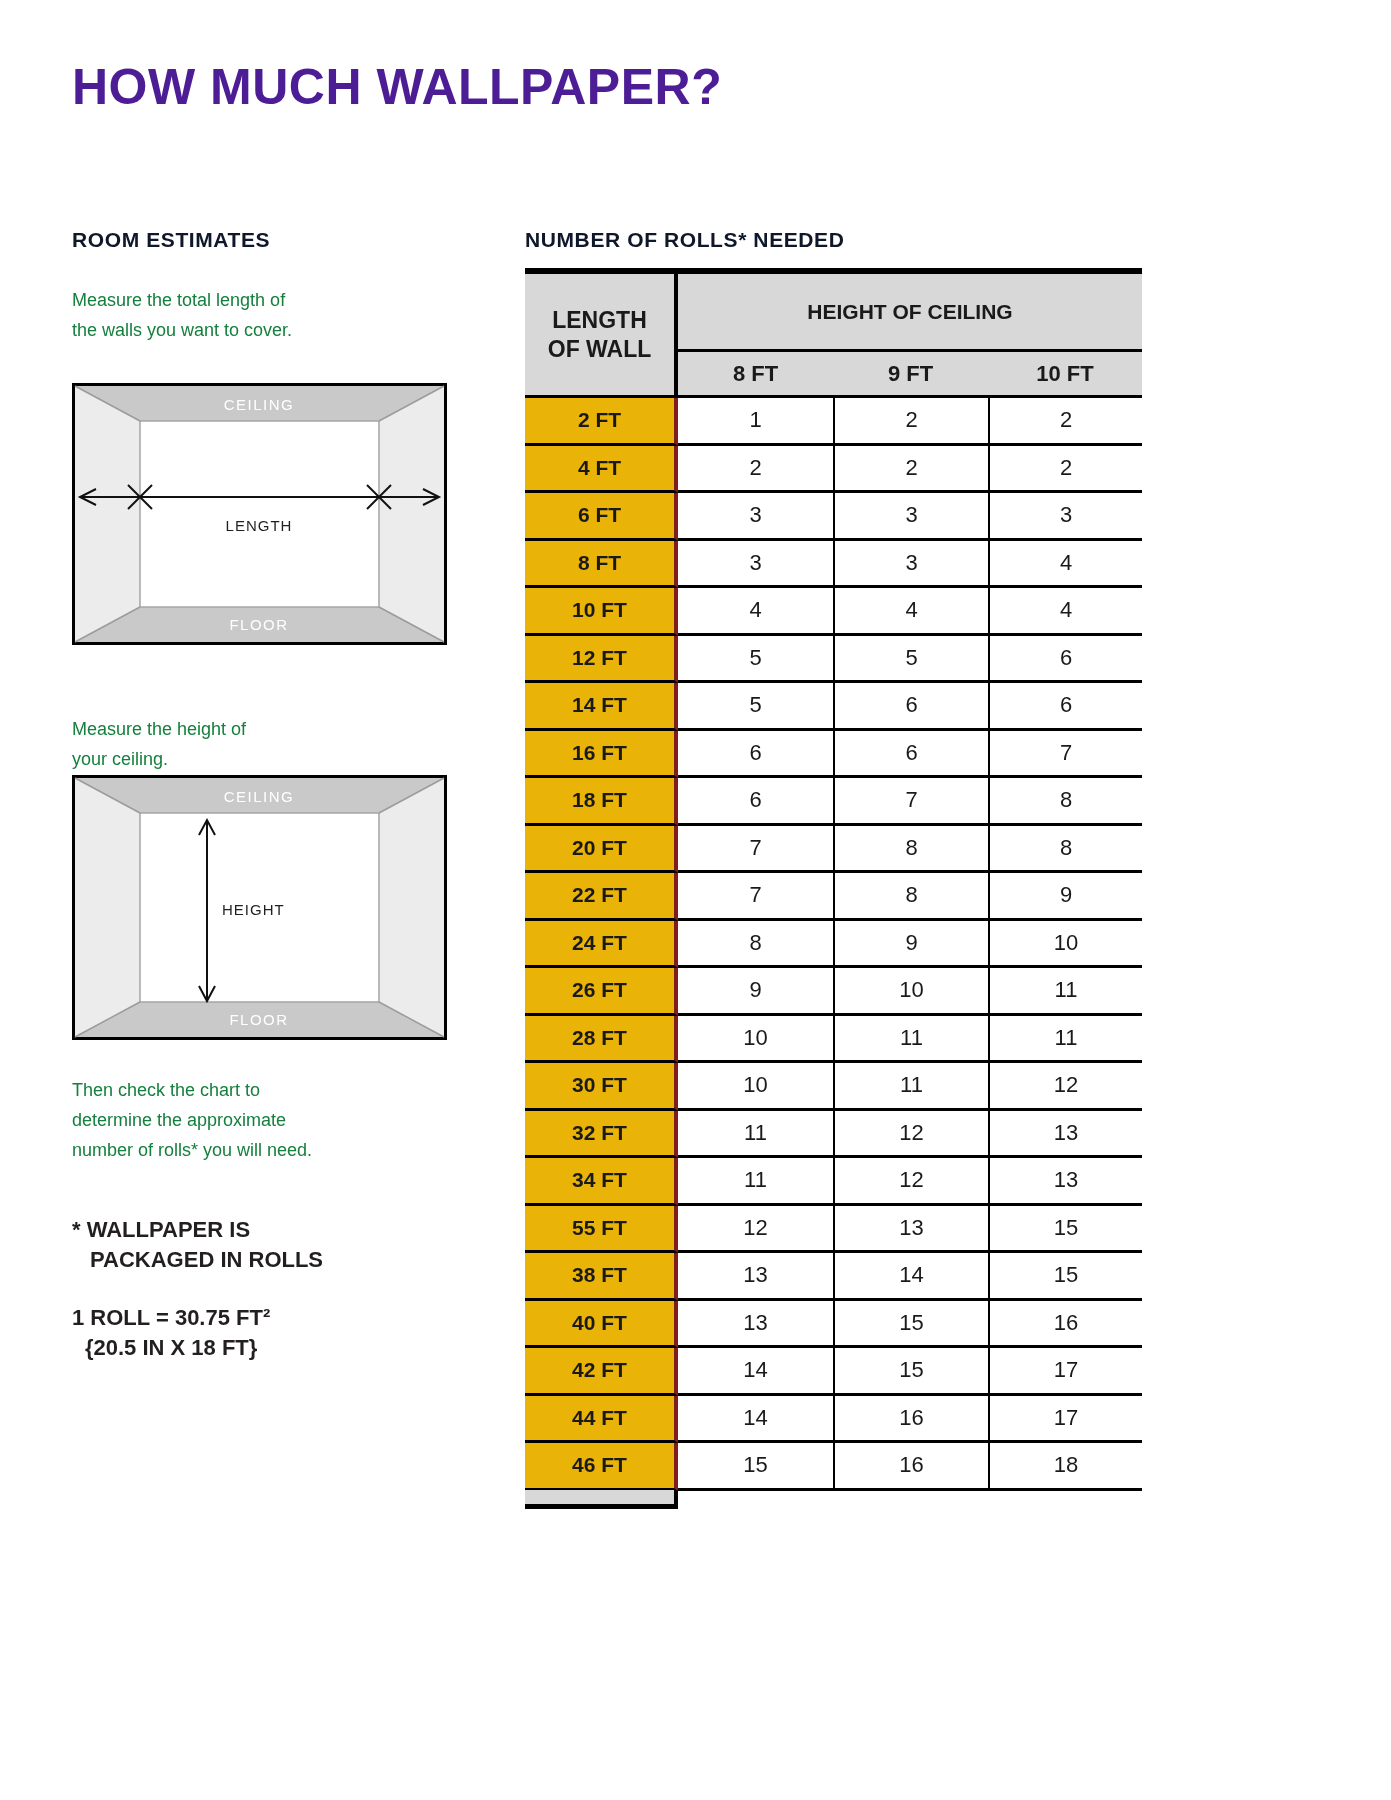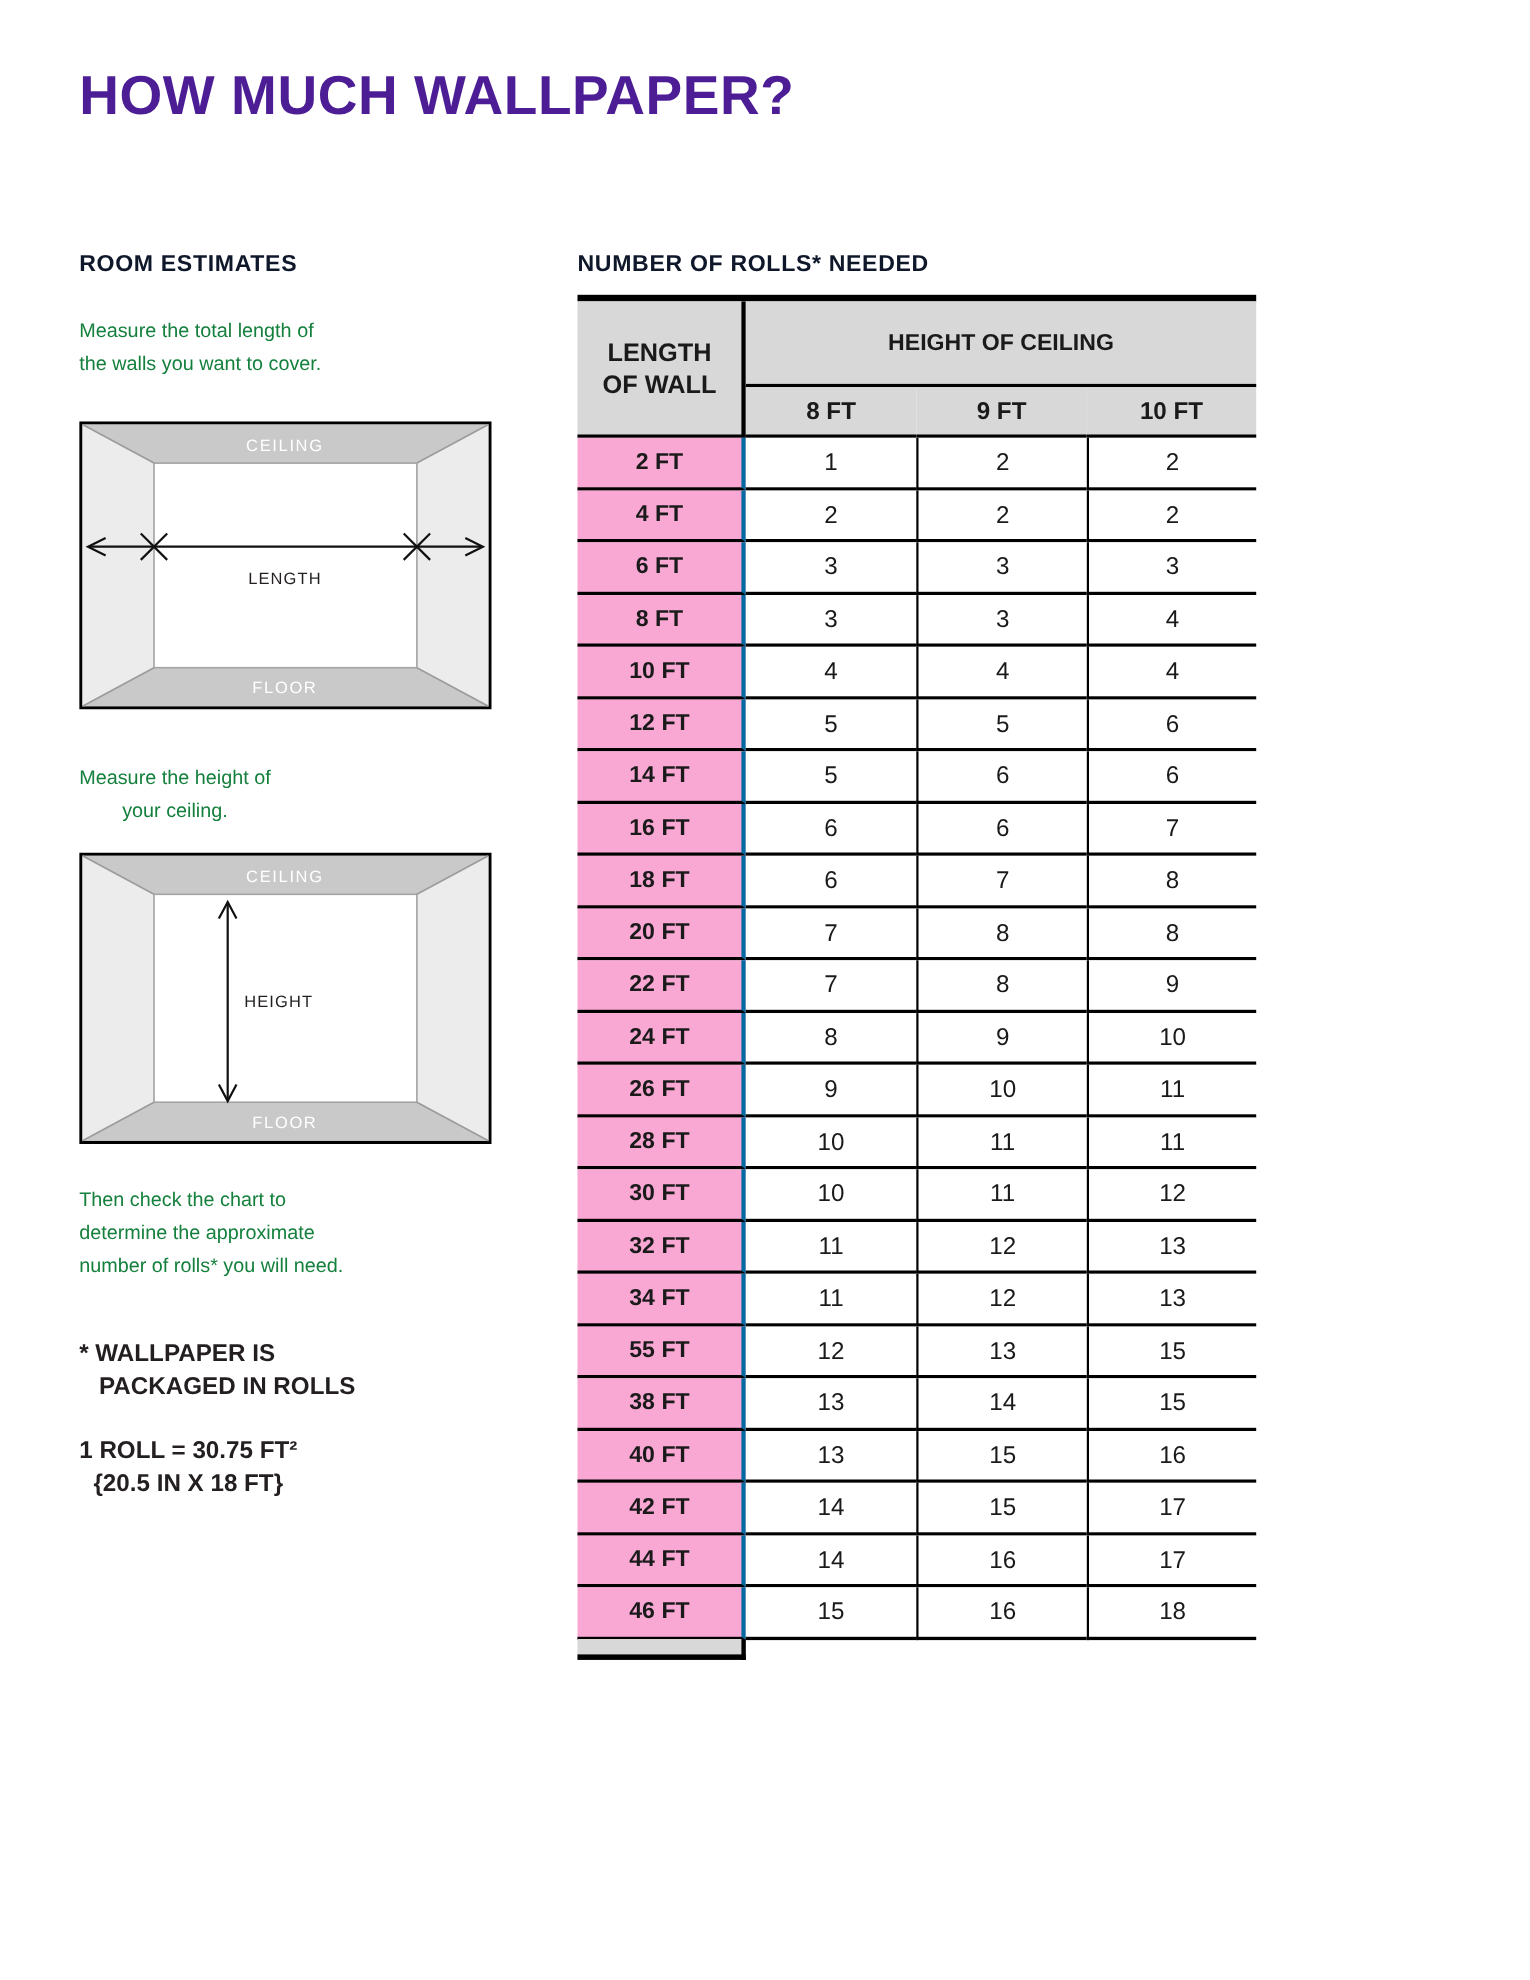--- a/index.html
+++ b/index.html
@@ -33,21 +33,21 @@
   .heading-right { left: 525px; top: 228px; width: 617px; text-align: left; }
   .para {
     position: absolute;
     left: 72px;
     font-size: 18px;
     line-height: 30px;
     white-space: pre-line;
     color: #15803d;
   }
   .para1 { top: 285px; }
-  .para2 { top: 692px; text-align: center; }
+  .para2 { top: 714px; }
   .para3 { top: 1075px; }
   .note {
     position: absolute;
     left: 72px;
     font-size: 22px;
     font-weight: bold;
     line-height: 30px;
     color: #231f20;
   }
   .note1 { top: 1215px; }
@@ -98,23 +98,23 @@
   }
   .colhead {
     grid-row: 2;
     background: #d8d8d8;
     font-weight: bold;
   }
   .ch1 { grid-column: 2; }
   .ch2 { grid-column: 3; }
   .ch3 { grid-column: 4; }
   .rowhead {
-    background: #f9a8d4;
-    font-weight: bold;
-    border-right: 4px solid #0369a1;
+    background: #eab308;
+    font-weight: bold;
+    border-right: 4px solid #7f1d1d;
     font-size: 21px;
   }
   .val { background: #ffffff; }
   .vline { border-left: 2px solid #000; }
   .table-stub {
     position: absolute;
     left: 525px;
     top: 1490px;
     width: 153px;
     height: 19px;

